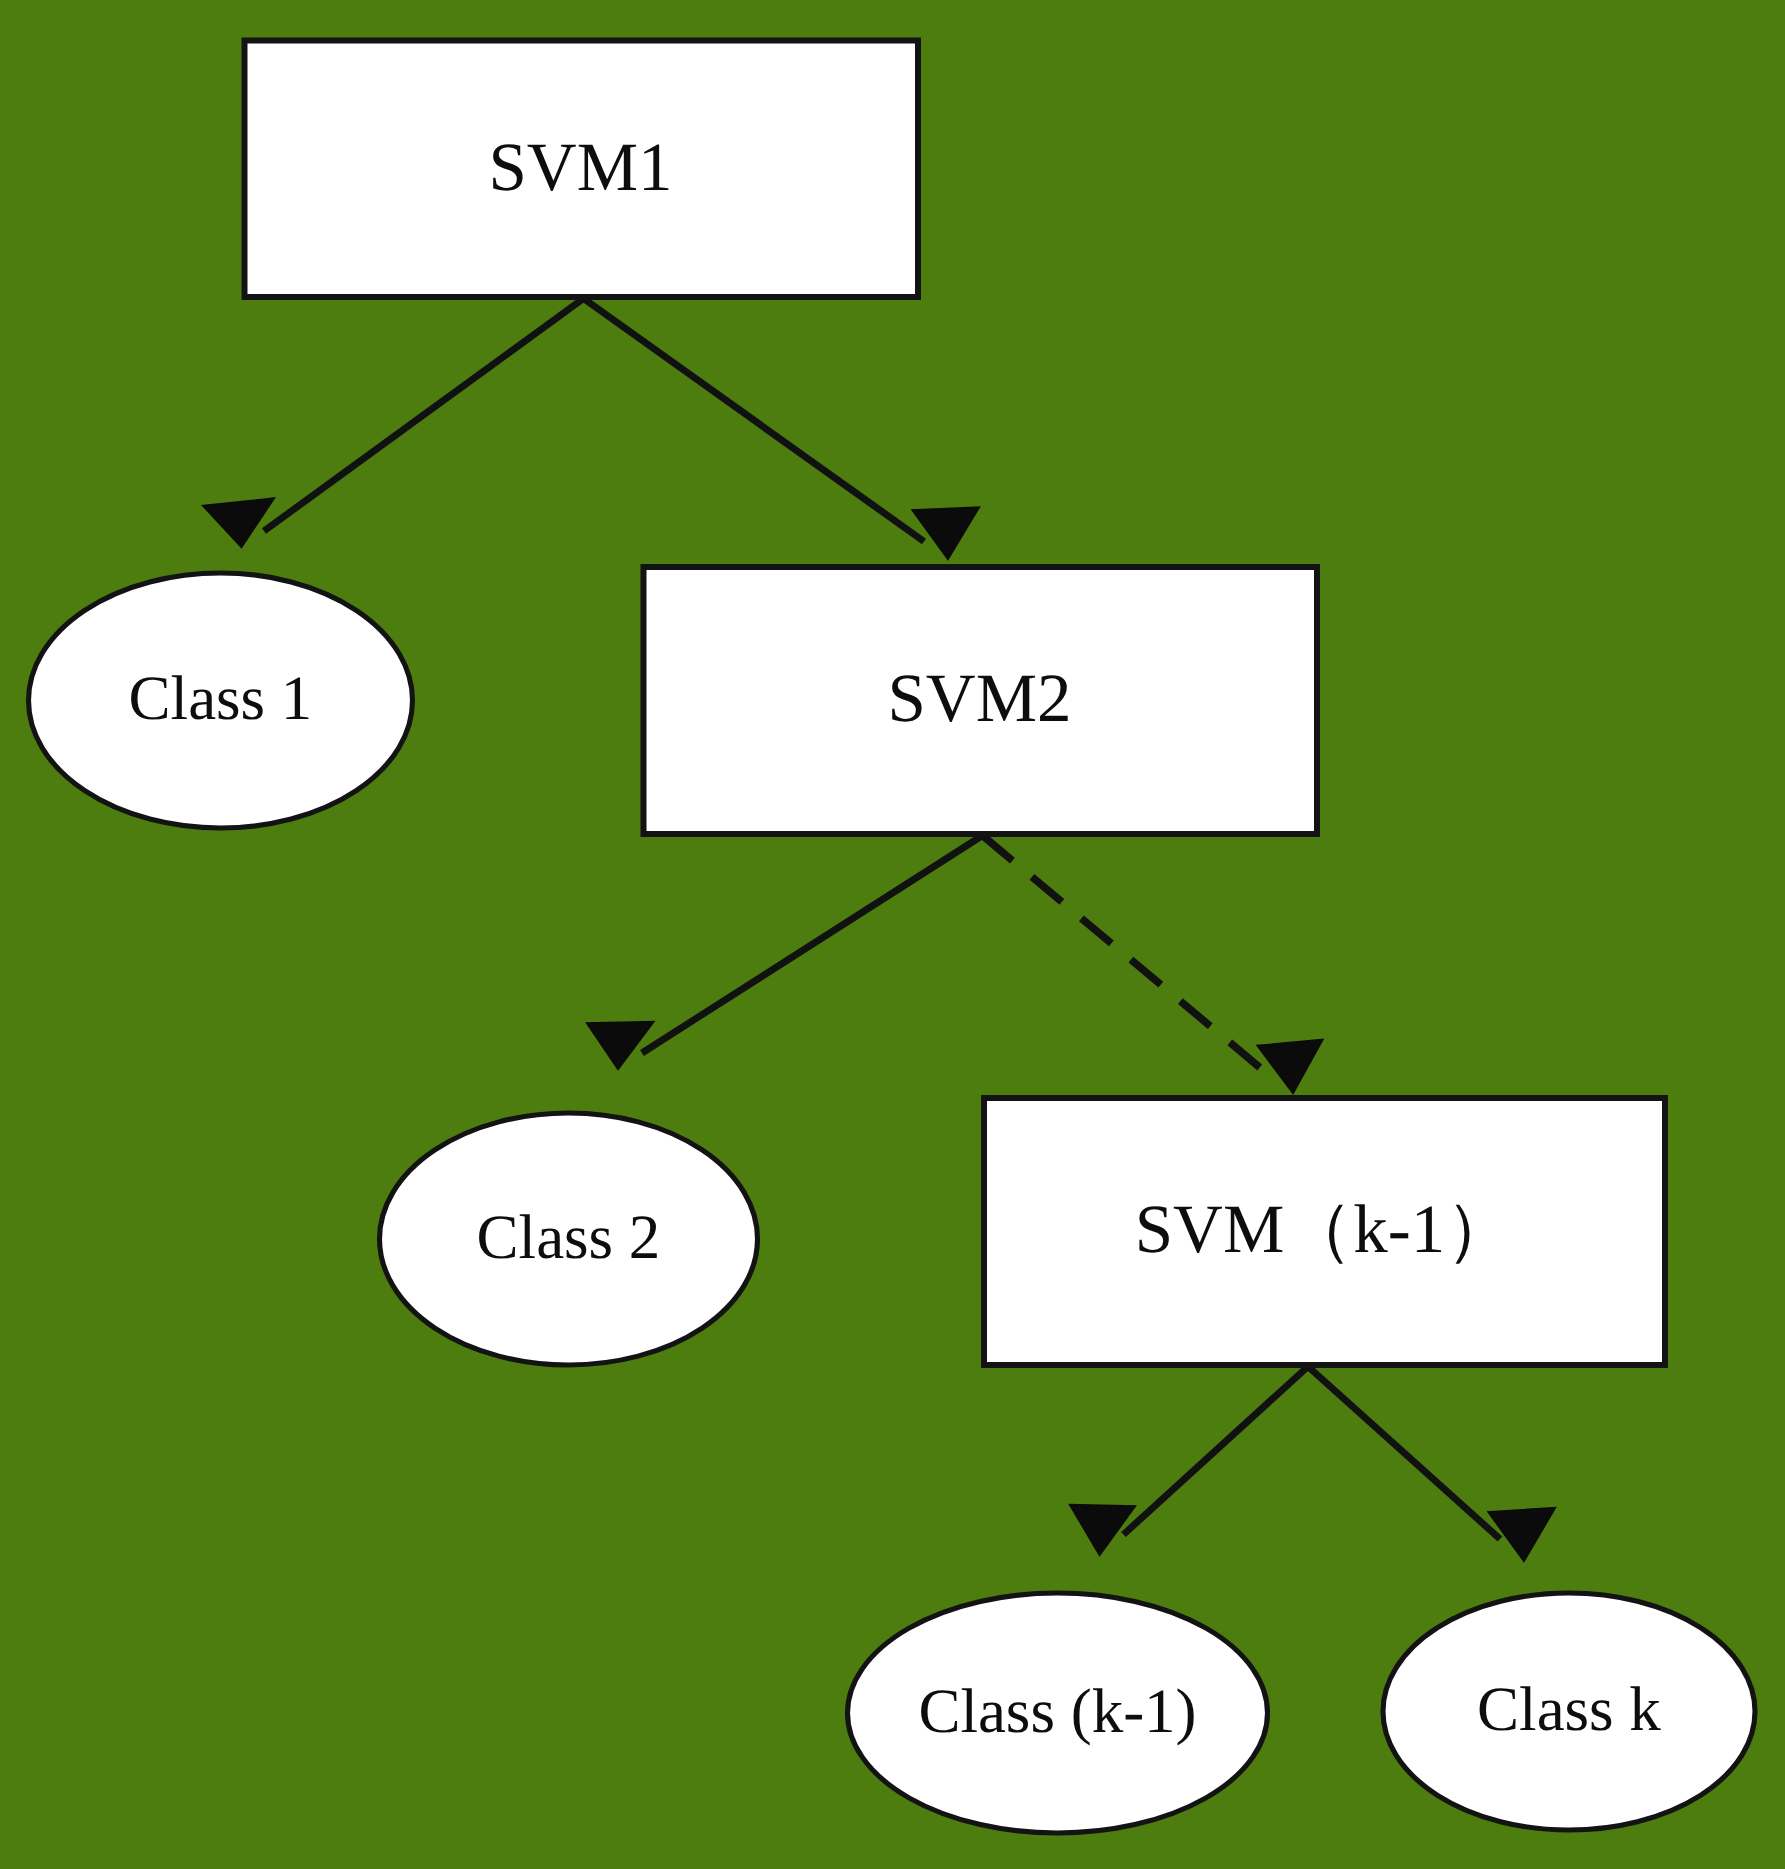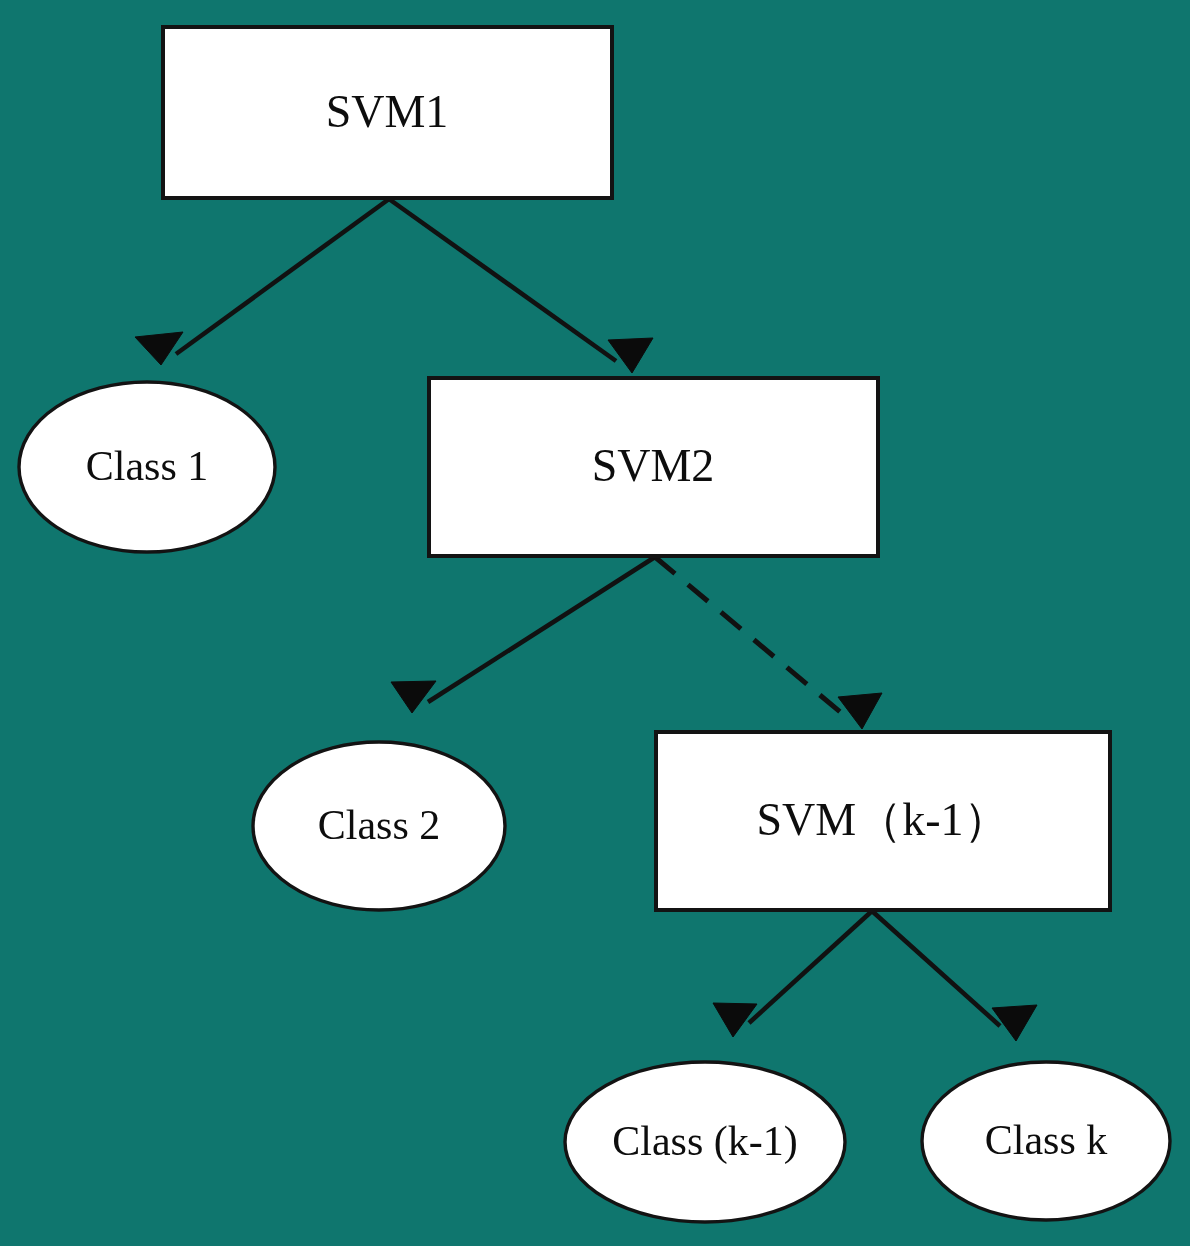--- a/index.html
+++ b/index.html
@@ -8,21 +8,21 @@
     padding: 0;
     background: #ffffff;
   }
   body {
     font-family: "Liberation Serif", "DejaVu Serif", serif;
   }
   #diagram-root {
     position: relative;
     width: 1190px;
     height: 1246px;
-    background: #0f766e;
+    background: #4d7c0f;
     overflow: hidden;
   }
   #diagram-svg {
     position: absolute;
     top: 0;
     left: 0;
     width: 1190px;
     height: 1246px;
     display: block;
   }

